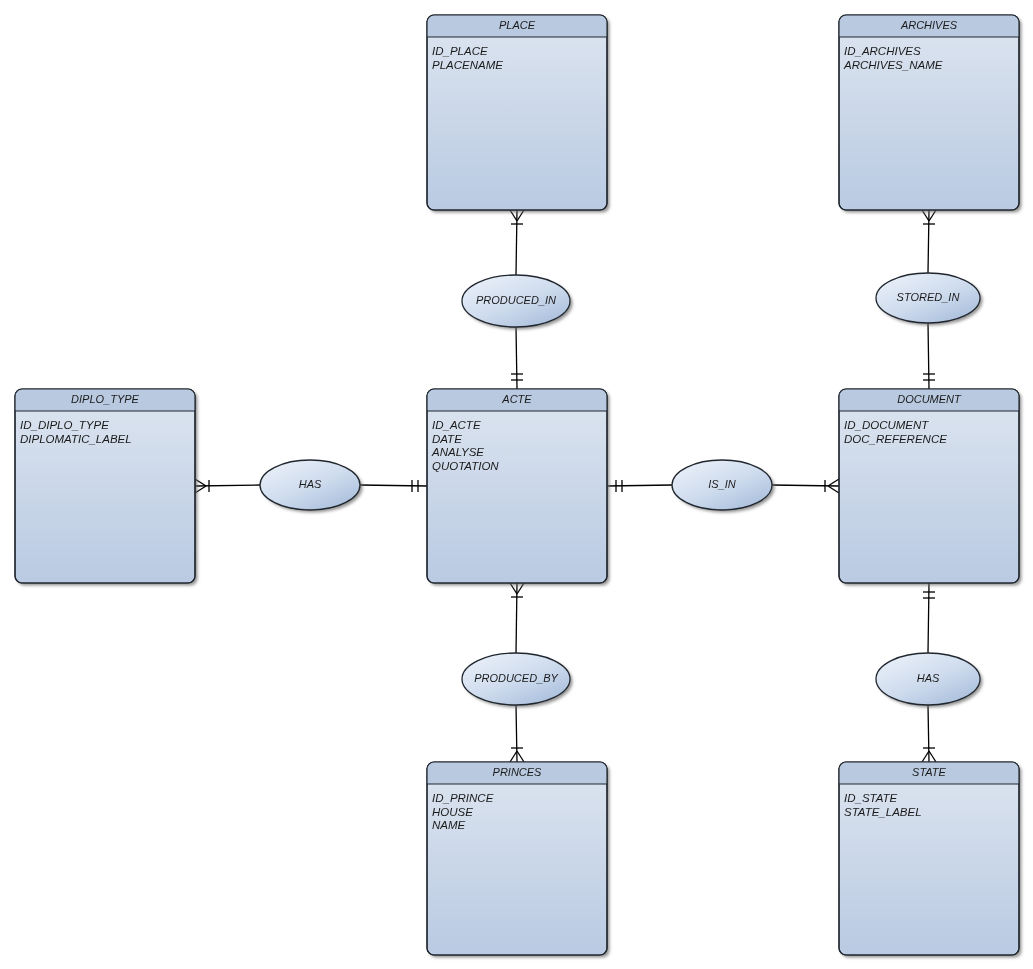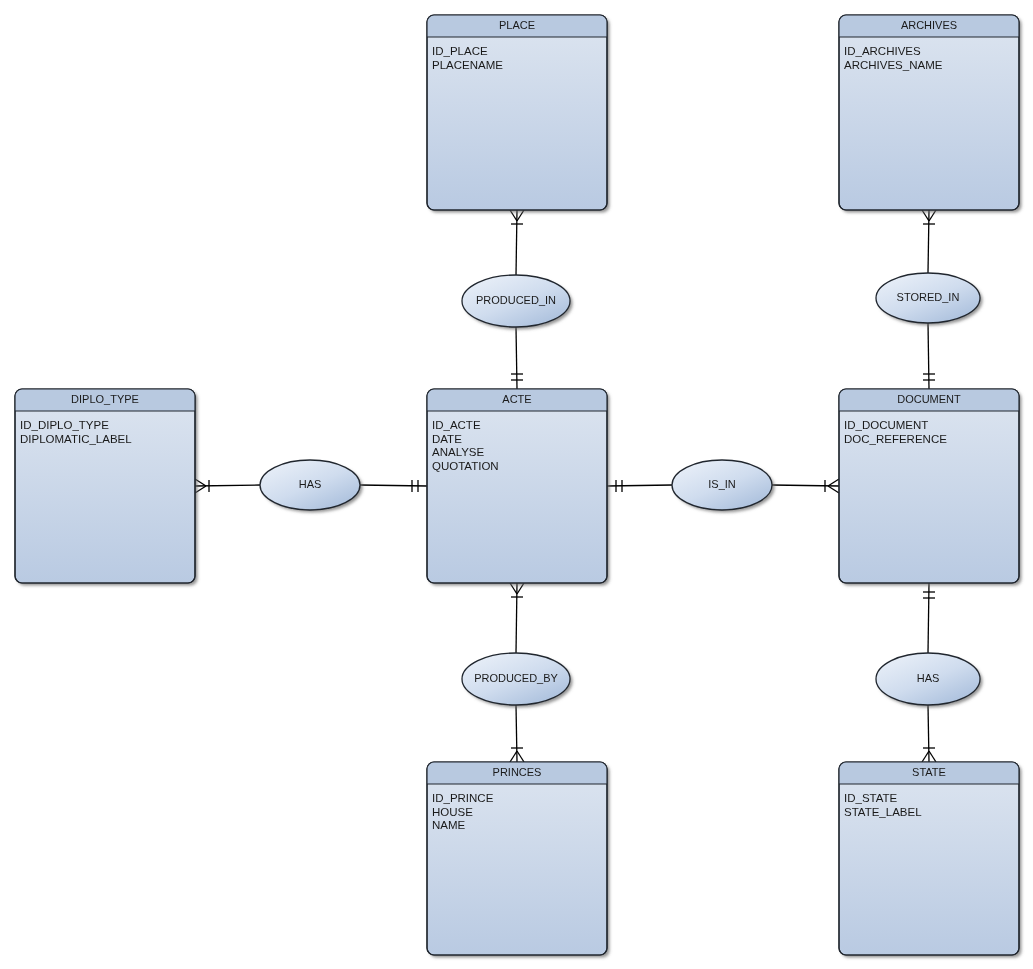--- a/index.html
+++ b/index.html
@@ -10,20 +10,21 @@
   body {
     width: 1033px;
     height: 969px;
     font-family: "Liberation Sans", sans-serif;
     overflow: hidden;
   }
   #diagram-root {
     position: relative;
     width: 1033px;
     height: 969px;
+    font-style: italic;
   }
   svg#er-canvas {
     display: block;
     width: 1033px;
     height: 969px;
   }
   .entity-title-text {
     font-family: "Liberation Sans", sans-serif;
     font-size: 11px;
     fill: #1a1a1a;

